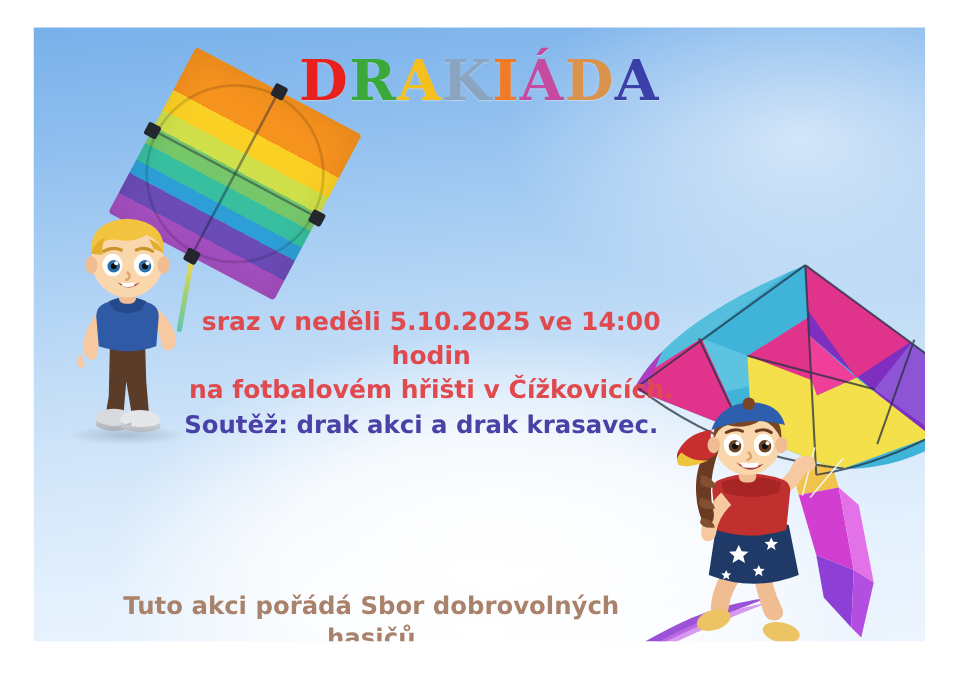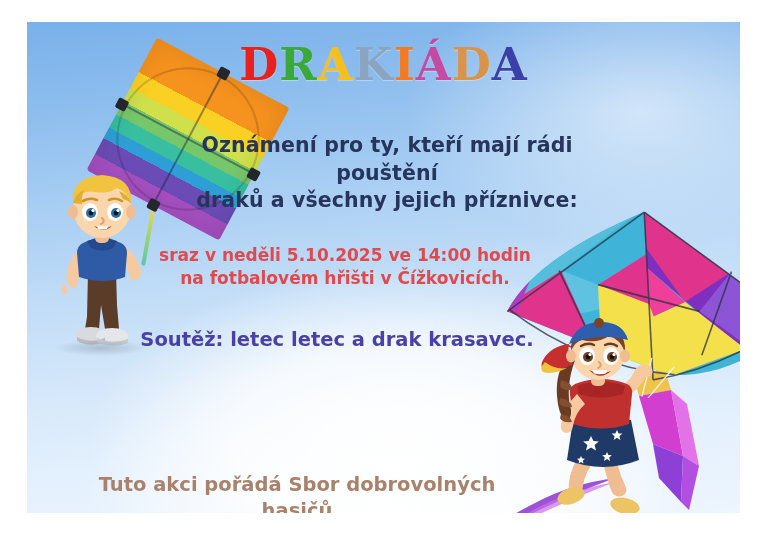--- a/index.html
+++ b/index.html
@@ -31,21 +31,21 @@
     font-family:"DejaVu Serif","Liberation Serif",serif;
     font-weight:bold;font-size:45px;letter-spacing:1px;line-height:1;
     white-space:nowrap;z-index:6;
   }
   .title span{text-shadow:0 1px 1px rgba(255,255,255,.35);}
 
   
   .txt{position:absolute;z-index:6;text-align:center;line-height:1.35;
        font-weight:bold;white-space:pre-line;}
   .blk-intro{left:150px;width:420px;top:110px;font-size:20.5px;color:#27345c;letter-spacing:.1px;}
-  .blk-when {left:108px;width:420px;top:222px;font-size:17px;color:#e04a4f;}
+  .blk-when {left:108px;width:420px;top:222px;font-size:20px;color:#e04a4f;}
   .blk-comp {left:100px;width:420px;top:305px;font-size:19.5px;color:#4a41a6;}
   .blk-wish {left:100px;width:420px;top:363px;font-size:19.5px;color:#ecc33c;}
   .blk-org  {left:35px;width:470px;top:450px;font-size:19.5px;color:#a9826c;}
 
   
   .kite-d{position:absolute;left:86px;top:42px;width:150px;height:150px;
           transform:rotate(28deg);z-index:4;}
   .kite-d .face{position:absolute;inset:0;overflow:hidden;border-radius:3px;
      background:linear-gradient(180deg,
         #f6921e 0%,#f6921e 26%,
@@ -276,22 +276,20 @@
         <path d="M66 52 q4 4 -1 6" stroke="#dfa273" stroke-width="2" fill="none" stroke-linecap="round"></path>
         <path d="M56 60 q11 11 22 1 q-11 5 -22 -1 z" fill="#9e3a36"></path>
         <path d="M59 60 q8 1 15 0 l-1 3.5 q-6 1.5 -12 0 z" fill="#fff"></path>
       </svg>
     </div>
 
     <div class="title">
       <span style="color: rgb(232, 32, 30);">D</span><span style="color: rgb(58, 169, 58);">R</span><span style="color: rgb(245, 192, 29);">A</span><span style="color: rgb(139, 164, 191);">K</span><span style="color: rgb(240, 123, 36);">I</span><span style="color: rgb(196, 75, 160);">Á</span><span style="color: rgb(217, 147, 74);">D</span><span style="color: rgb(59, 63, 168);">A</span>
     </div>
 
-    <div class="txt blk-intro">Oznámení pro ty, kteří mají rádi pouštění
-draků a všechny jejich příznivce:</div>
     <div class="txt blk-when">sraz v neděli 5.10.2025 ve 14:00 hodin
 na fotbalovém hřišti v Čížkovicích.</div>
-    <div class="txt blk-comp">Soutěž: letec letec a drak krasavec.</div>
+    <div class="txt blk-comp">Soutěž: drak akci a drak krasavec.</div>
     <div class="txt blk-org">Tuto akci pořádá Sbor dobrovolných hasičů
 Čížkovice</div>
 
   </div>
 </div>
 
 </body></html>

